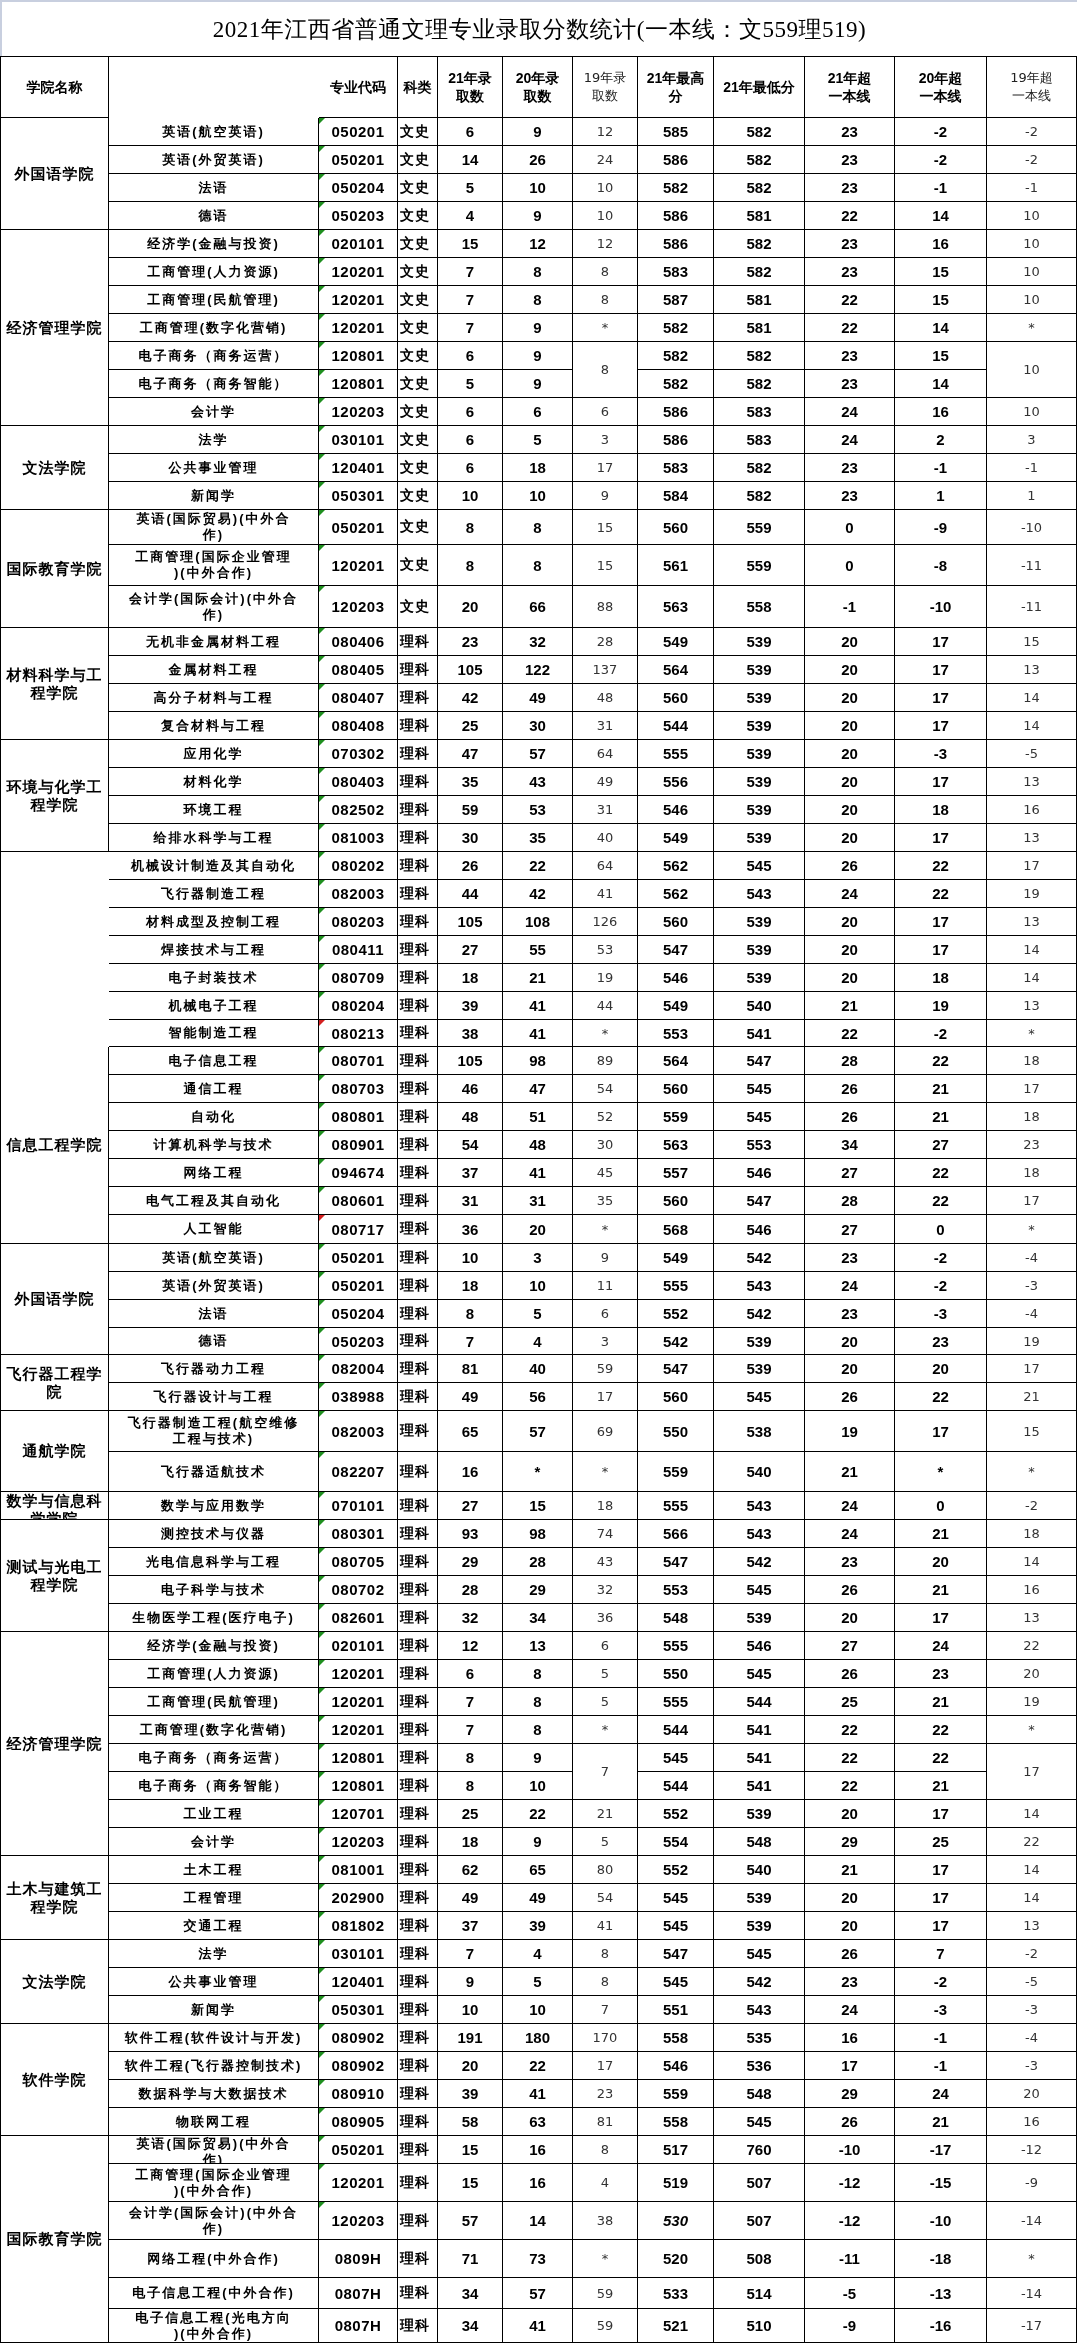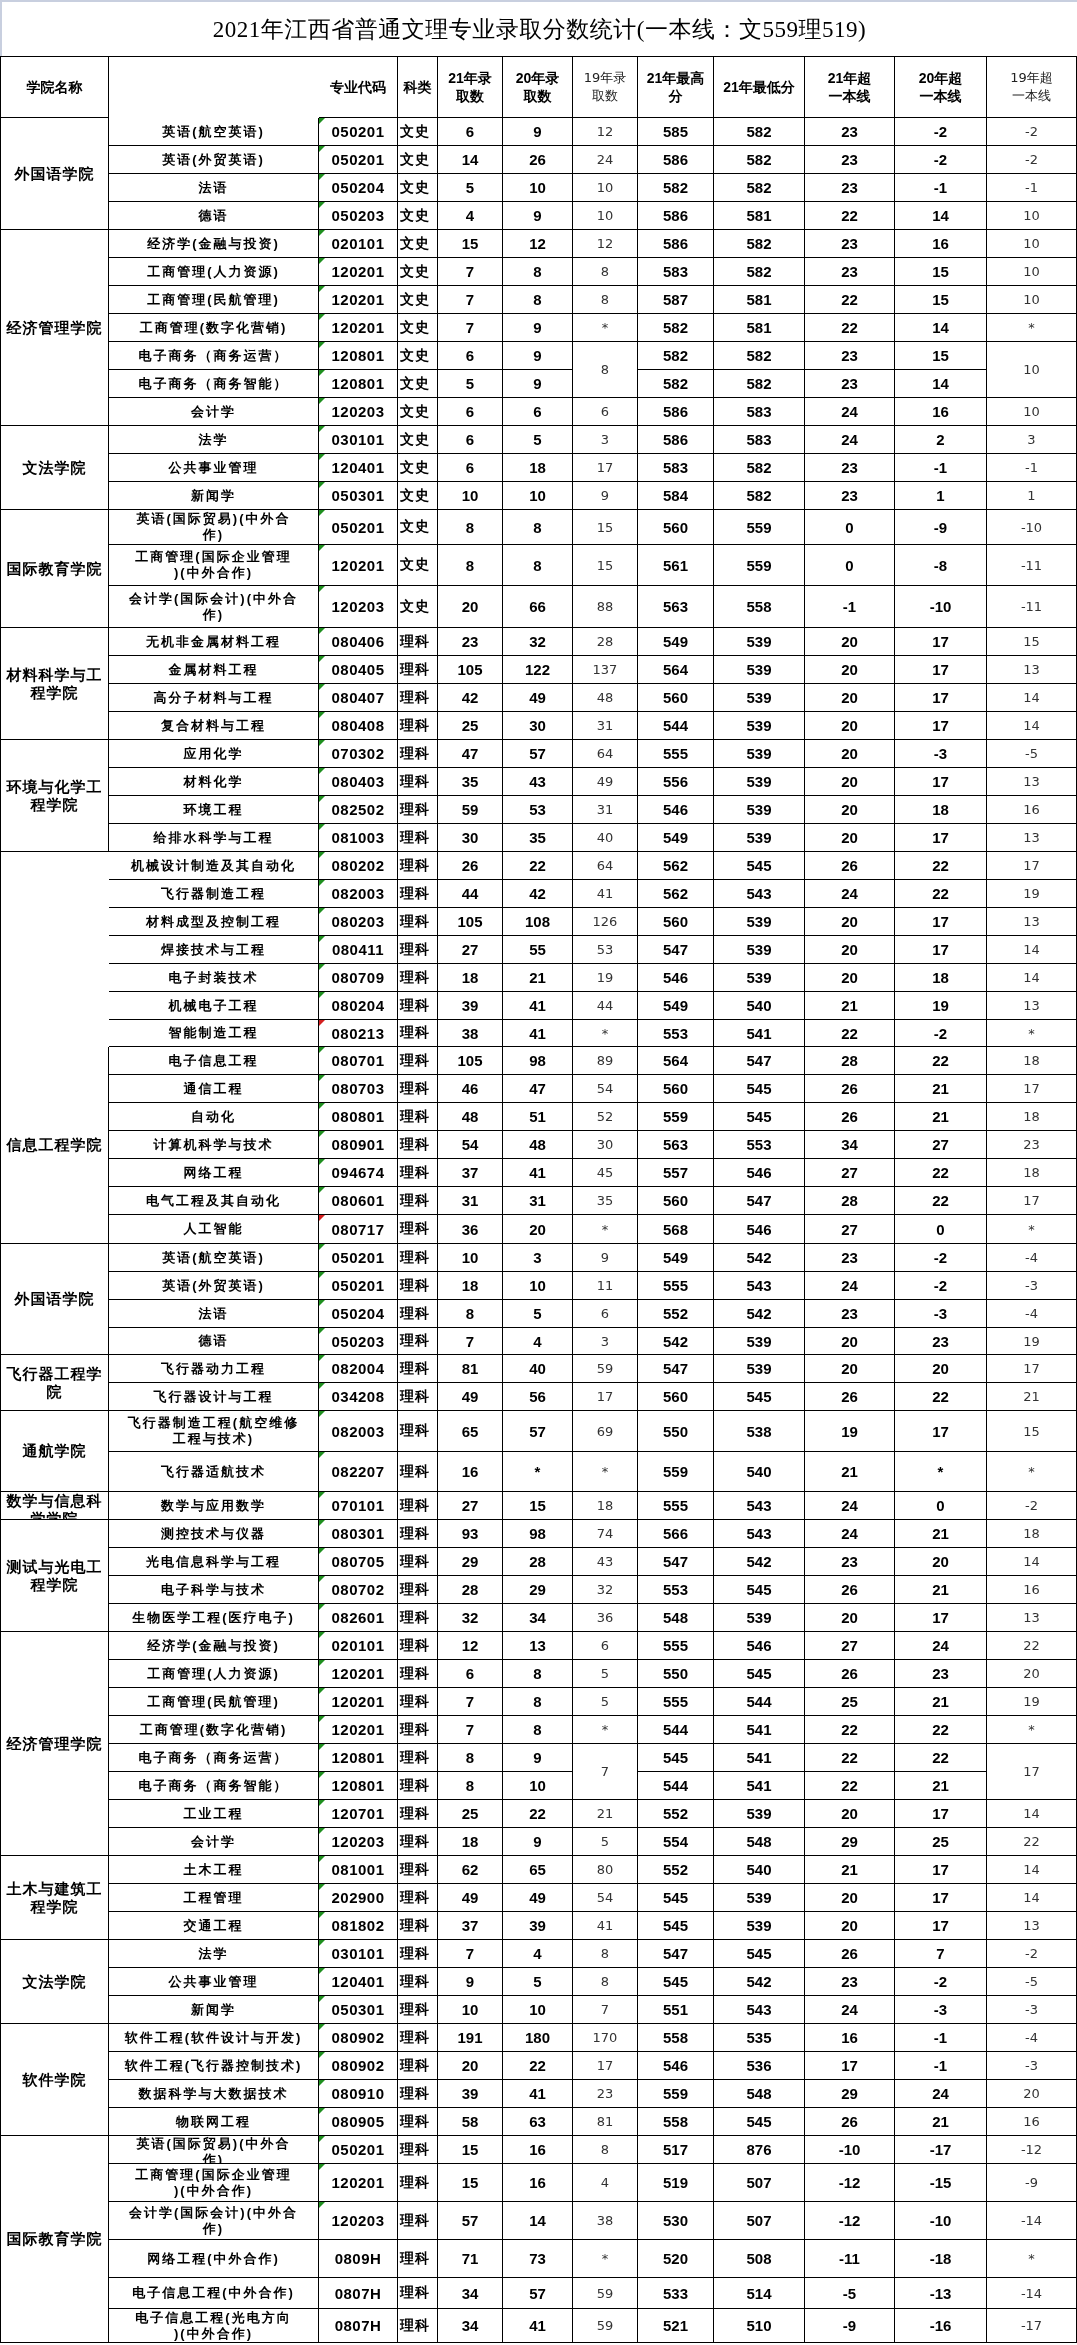--- a/index.html
+++ b/index.html
@@ -554,21 +554,21 @@
       <div class="cell cat" style="grid-area: 45 / 4 / span 1;">理科</div>
       <div class="cell num" style="grid-area: 45 / 5 / span 1;">81</div>
       <div class="cell num" style="grid-area: 45 / 6 / span 1;">40</div>
       <div class="cell light" style="grid-area: 45 / 7 / span 1;">59</div>
       <div class="cell num" style="grid-area: 45 / 8 / span 1;">547</div>
       <div class="cell num" style="grid-area: 45 / 9 / span 1;">539</div>
       <div class="cell num" style="grid-area: 45 / 10 / span 1;">20</div>
       <div class="cell num" style="grid-area: 45 / 11 / span 1;">20</div>
       <div class="cell light" style="grid-area: 45 / 12 / span 1;">17</div>
       <div class="cell major" style="grid-area: 46 / 2 / span 1;">飞行器设计与工程</div>
-      <div class="cell code mk-green" style="grid-area: 46 / 3 / span 1;">034208</div>
+      <div class="cell code mk-green" style="grid-area: 46 / 3 / span 1;">038988</div>
       <div class="cell cat" style="grid-area: 46 / 4 / span 1;">理科</div>
       <div class="cell num" style="grid-area: 46 / 5 / span 1;">49</div>
       <div class="cell num" style="grid-area: 46 / 6 / span 1;">56</div>
       <div class="cell light" style="grid-area: 46 / 7 / span 1;">17</div>
       <div class="cell num" style="grid-area: 46 / 8 / span 1;">560</div>
       <div class="cell num" style="grid-area: 46 / 9 / span 1;">545</div>
       <div class="cell num" style="grid-area: 46 / 10 / span 1;">26</div>
       <div class="cell num" style="grid-area: 46 / 11 / span 1;">22</div>
       <div class="cell light" style="grid-area: 46 / 12 / span 1;">21</div>
       <div class="cell college" style="grid-area: 47 / 1 / span 2;">通航学院</div>
@@ -857,21 +857,21 @@
       <div class="cell light" style="grid-area: 71 / 12 / span 1;">16</div>
       <div class="cell college" style="grid-area: 72 / 1 / span 6;">国际教育学院</div>
       <div class="cell major" style="grid-area: 72 / 2 / span 1;">英语(国际贸易)(中外合
 作)</div>
       <div class="cell code mk-green" style="grid-area: 72 / 3 / span 1;">050201</div>
       <div class="cell cat" style="grid-area: 72 / 4 / span 1;">理科</div>
       <div class="cell num" style="grid-area: 72 / 5 / span 1;">15</div>
       <div class="cell num" style="grid-area: 72 / 6 / span 1;">16</div>
       <div class="cell light" style="grid-area: 72 / 7 / span 1;">8</div>
       <div class="cell num" style="grid-area: 72 / 8 / span 1;">517</div>
-      <div class="cell num" style="grid-area: 72 / 9 / span 1;">876</div>
+      <div class="cell num" style="grid-area: 72 / 9 / span 1;">760</div>
       <div class="cell num" style="grid-area: 72 / 10 / span 1;">-10</div>
       <div class="cell num" style="grid-area: 72 / 11 / span 1;">-17</div>
       <div class="cell light" style="grid-area: 72 / 12 / span 1;">-12</div>
       <div class="cell major" style="grid-area: 73 / 2 / span 1;">工商管理(国际企业管理
 )(中外合作)</div>
       <div class="cell code mk-green" style="grid-area: 73 / 3 / span 1;">120201</div>
       <div class="cell cat" style="grid-area: 73 / 4 / span 1;">理科</div>
       <div class="cell num" style="grid-area: 73 / 5 / span 1;">15</div>
       <div class="cell num" style="grid-area: 73 / 6 / span 1;">16</div>
       <div class="cell light" style="grid-area: 73 / 7 / span 1;">4</div>
@@ -880,21 +880,21 @@
       <div class="cell num" style="grid-area: 73 / 10 / span 1;">-12</div>
       <div class="cell num" style="grid-area: 73 / 11 / span 1;">-15</div>
       <div class="cell light" style="grid-area: 73 / 12 / span 1;">-9</div>
       <div class="cell major" style="grid-area: 74 / 2 / span 1;">会计学(国际会计)(中外合
 作)</div>
       <div class="cell code mk-green" style="grid-area: 74 / 3 / span 1;">120203</div>
       <div class="cell cat" style="grid-area: 74 / 4 / span 1;">理科</div>
       <div class="cell num" style="grid-area: 74 / 5 / span 1;">57</div>
       <div class="cell num" style="grid-area: 74 / 6 / span 1;">14</div>
       <div class="cell light" style="grid-area: 74 / 7 / span 1;">38</div>
-      <div class="cell num" style="grid-area: 74 / 8 / span 1;">530</div>
+      <div class="cell num" style="grid-area: 74 / 8 / span 1; font-style: italic;">530</div>
       <div class="cell num" style="grid-area: 74 / 9 / span 1;">507</div>
       <div class="cell num" style="grid-area: 74 / 10 / span 1;">-12</div>
       <div class="cell num" style="grid-area: 74 / 11 / span 1;">-10</div>
       <div class="cell light" style="grid-area: 74 / 12 / span 1;">-14</div>
       <div class="cell major" style="grid-area: 75 / 2 / span 1;">网络工程(中外合作)</div>
       <div class="cell code" style="grid-area: 75 / 3 / span 1;">0809H</div>
       <div class="cell cat" style="grid-area: 75 / 4 / span 1;">理科</div>
       <div class="cell num" style="grid-area: 75 / 5 / span 1;">71</div>
       <div class="cell num" style="grid-area: 75 / 6 / span 1;">73</div>
       <div class="cell light" style="grid-area: 75 / 7 / span 1;">*</div>

